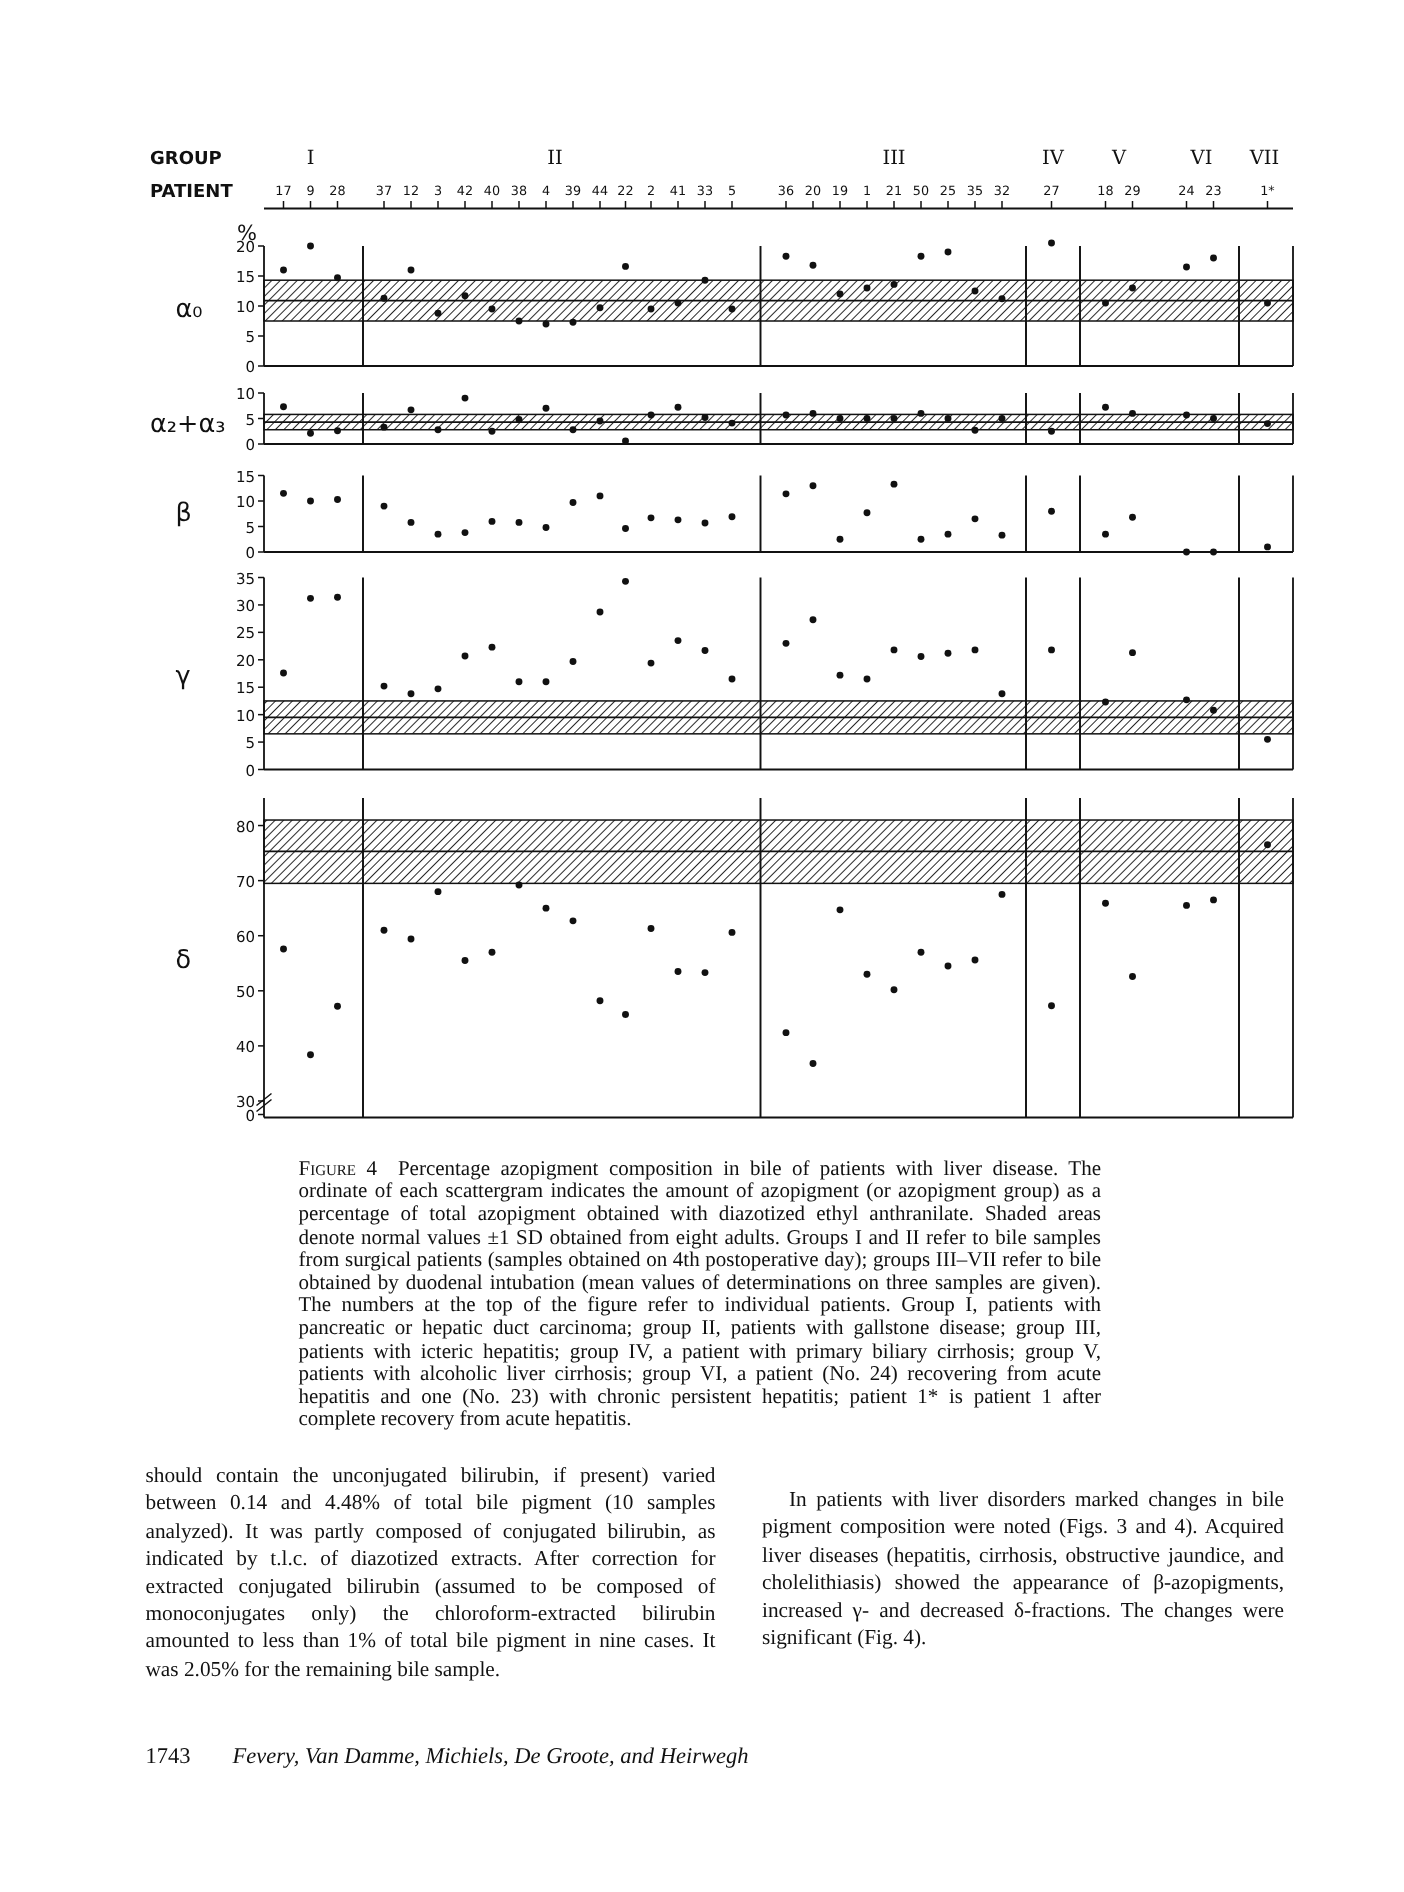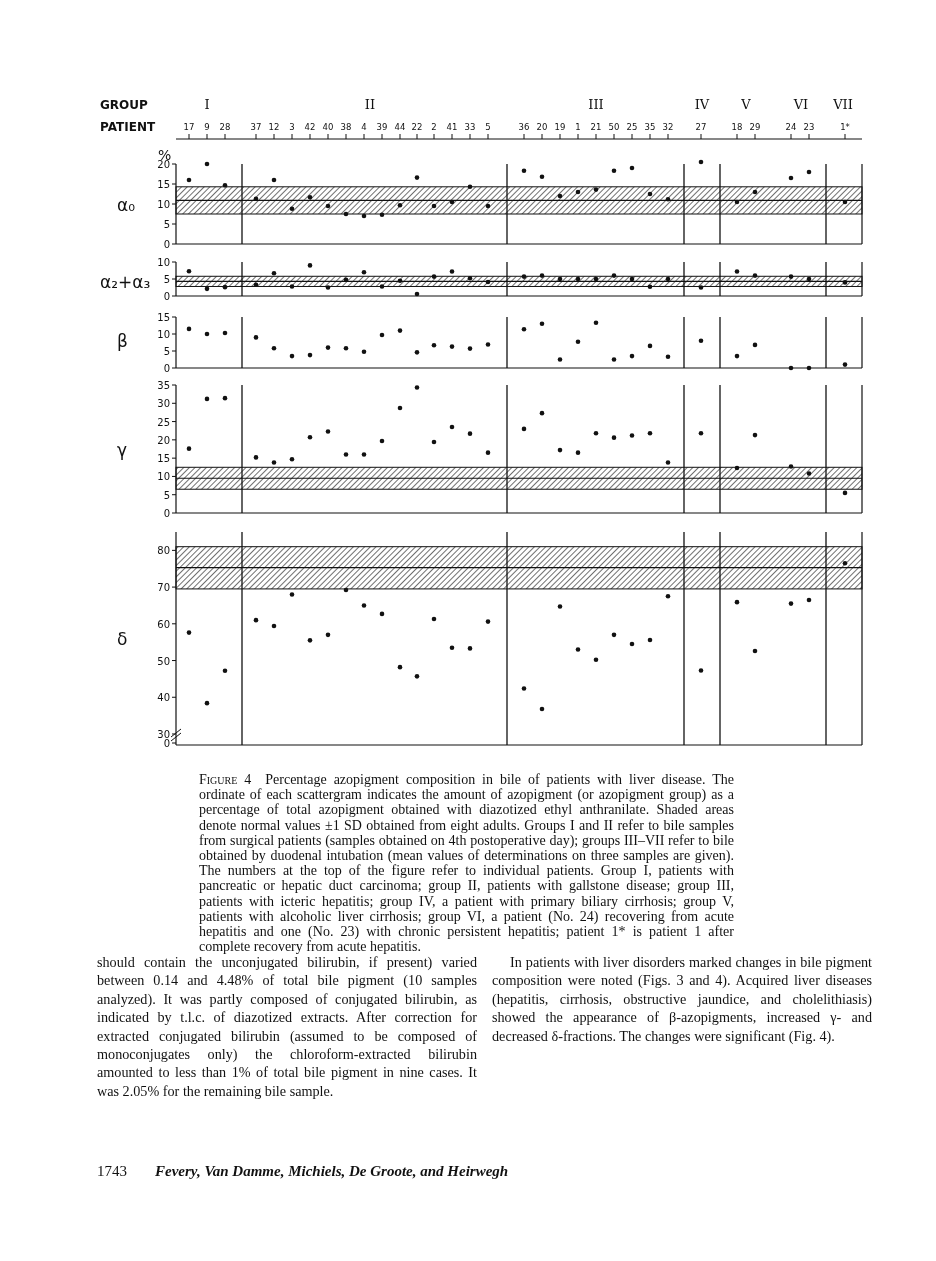--- a/index.html
+++ b/index.html
@@ -5,27 +5,27 @@
   html,body{margin:0;padding:0;background:#fff;}
   body{width:936px;height:1261px;position:relative;overflow:hidden;font-family:"Liberation Serif","DejaVu Serif",serif;color:#111;}
   #fig{position:absolute;left:0;top:0;width:936px;height:760px;}
   .hdr{font-family:"DejaVu Sans","Liberation Sans",sans-serif;font-weight:bold;font-size:12px;fill:#111;}
   .pnum{font-family:"DejaVu Sans","Liberation Sans",sans-serif;font-size:8.5px;fill:#111;}
   .tick{font-family:"DejaVu Sans","Liberation Sans",sans-serif;font-size:10px;fill:#111;}
   .plab{font-family:"DejaVu Sans","Liberation Sans",sans-serif;font-size:17px;fill:#111;}
   .rom{font-family:"DejaVu Serif","Liberation Serif",serif;font-size:13px;fill:#111;}
   #caption{position:absolute;left:199px;top:772px;width:535px;font-size:14px;line-height:15.2px;text-align:justify;}
   #caption .fl{font-variant:small-caps;}
-  .col{position:absolute;top:953px;width:380px;font-size:14.2px;line-height:18.4px;text-align:justify;}
+  .col{position:absolute;top:975px;width:380px;font-size:14.2px;line-height:18.4px;text-align:justify;}
   #colL{left:97px;}
   #colR{left:492px;}
-  #colR p{margin:0;text-indent:18px;}
+  #colR p{margin:16px;text-indent:18px;}
   #colL p{margin:0;}
   #footer{position:absolute;left:97px;top:1163px;font-size:15px;}
-  #footer .auth{font-style:italic;font-weight:bold;margin-left:28px;}
+  #footer .auth{font-style:italic;font-weight:normal;margin-left:28px;}
 </style>
 </head>
 <body>
 
 <svg id="fig" xmlns="http://www.w3.org/2000/svg" width="936" height="760" viewBox="0 0 936 760">
   <defs>
     <pattern id="hatch" patternUnits="userSpaceOnUse" width="4" height="4" patternTransform="rotate(45)">
       <rect width="4" height="4" fill="#fff"></rect>
       <line x1="0" y1="0" x2="0" y2="4" stroke="#222" stroke-width="1.3"></line>
     </pattern>

